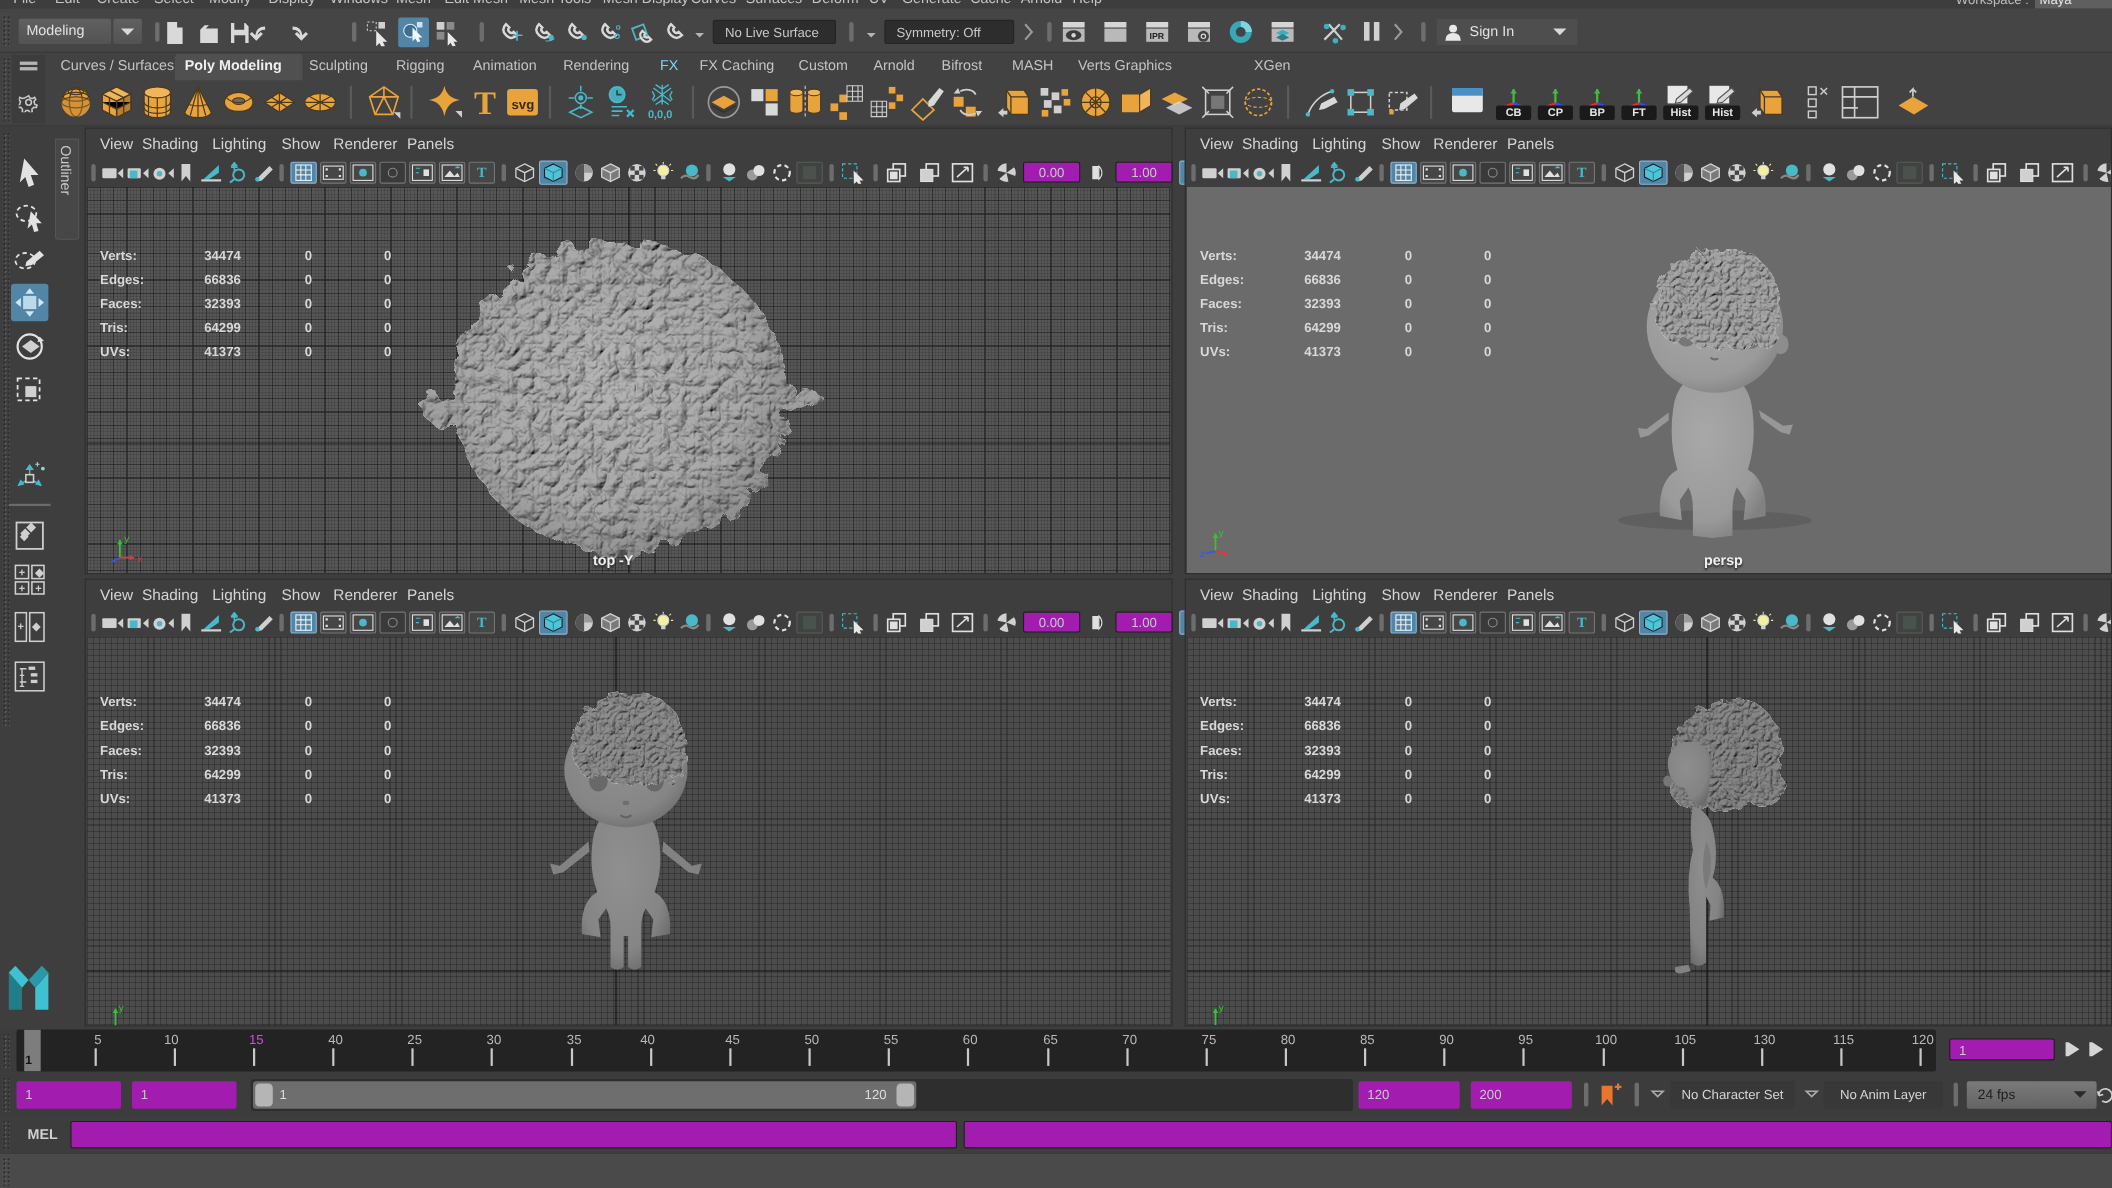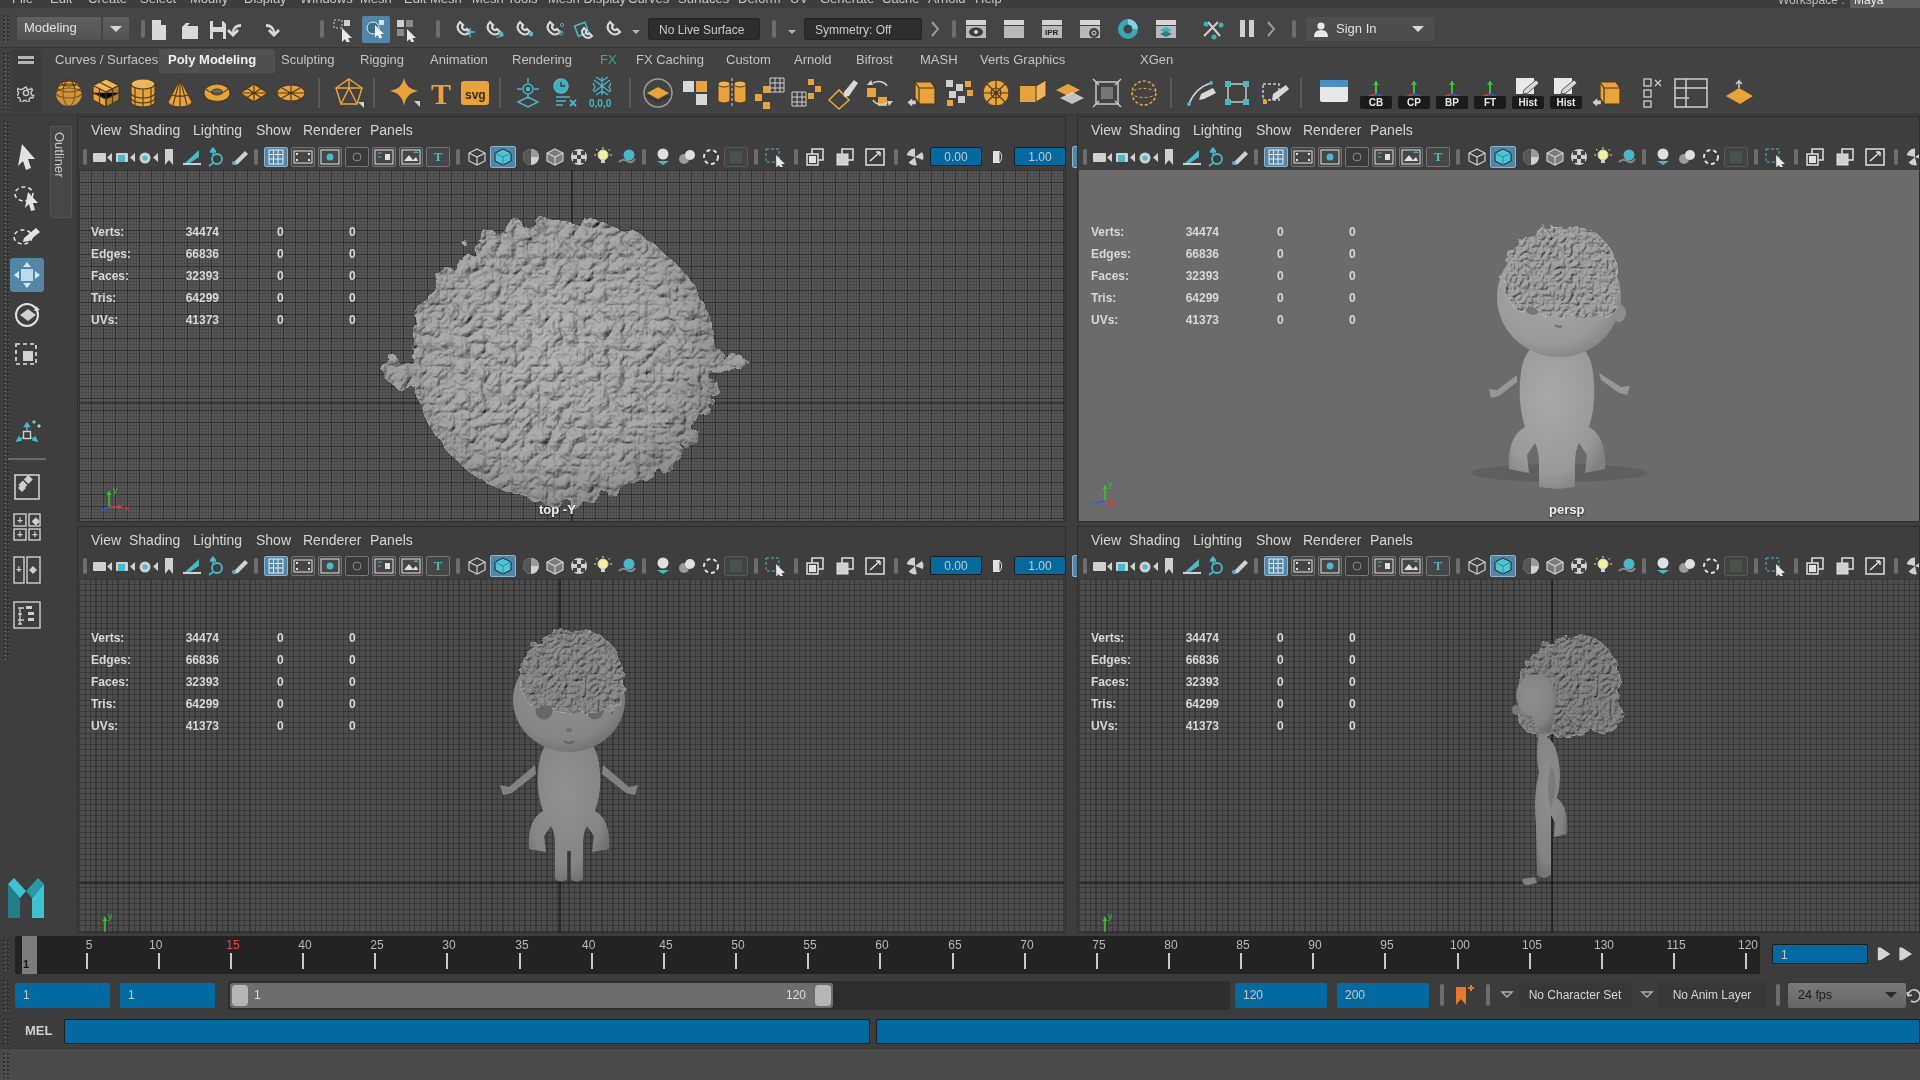--- a/index.html
+++ b/index.html
@@ -1,20 +1,20 @@
 <!DOCTYPE html>
 <html><head><meta charset="utf-8"><title>m</title><style>
 *{margin:0;padding:0;box-sizing:border-box}
 html,body{width:1920px;height:1080px;overflow:hidden;background:#424242;
  font-family:"Liberation Sans",sans-serif;position:relative}
 .a{position:absolute}
 .grip{width:4px;border-radius:2px;background:#6d6d6d}
 .dots{background-image:radial-gradient(#2e2e2e 34%,transparent 36%),radial-gradient(#5c5c5c 34%,transparent 36%);
  background-size:4px 4px,4px 4px;background-position:0 0,1px 1px}
-.fld{background:#0369a1;border-radius:2px;color:#c8c8c8;font-size:12px}
+.fld{background:#a21caf;border-radius:2px;color:#c8c8c8;font-size:12px}
 .ddown{background:#5a5a5a;border-radius:2px;color:#e2e2e2;font-size:13px}
 .hud{color:#d8d8d8;font-size:12px;font-weight:bold}
 </style></head><body>
 <div class="a" style="left:0;top:0;width:1920px;height:8px;background:#3d3d3d;overflow:hidden">
     <div class="a" style="left:12px;top:-9px;color:#c5c5c5;font-size:13px">File</div>
     <div class="a" style="left:50px;top:-9px;color:#c5c5c5;font-size:13px">Edit</div>
     <div class="a" style="left:88px;top:-9px;color:#c5c5c5;font-size:13px">Create</div>
     <div class="a" style="left:140px;top:-9px;color:#c5c5c5;font-size:13px">Select</div>
     <div class="a" style="left:190px;top:-9px;color:#c5c5c5;font-size:13px">Modify</div>
     <div class="a" style="left:244px;top:-9px;color:#c5c5c5;font-size:13px">Display</div>
@@ -187,21 +187,21 @@
 <circle cx="9" cy="9" r="2.6" fill="none" stroke="#c9c9c9" stroke-width="1.4"></circle>
     </svg>
     <div class="a" style="left:44px;top:2px;width:1876px;height:24px"></div>
     <div class="a" style="left:55px;top:4px;color:#c3c3c3;font-size:13px">Curves / Surfaces</div>
     <div class="a" style="left:159px;top:1px;width:116px;height:24px;background:#505050;border-radius:3px 3px 0 0"></div>
     <div class="a" style="left:168px;top:4px;color:#f0f0f0;font-size:13px;font-weight:bold">Poly Modeling</div>
     <div class="a" style="left:281px;top:4px;color:#c3c3c3;font-size:13px">Sculpting</div>
     <div class="a" style="left:360px;top:4px;color:#c3c3c3;font-size:13px">Rigging</div>
     <div class="a" style="left:430px;top:4px;color:#c3c3c3;font-size:13px">Animation</div>
     <div class="a" style="left:512px;top:4px;color:#c3c3c3;font-size:13px">Rendering</div>
-    <div class="a" style="left:600px;top:4px;color:#14b8a6;font-size:13px">FX</div>
+    <div class="a" style="left:600px;top:4px;color:#7dd3fc;font-size:13px">FX</div>
     <div class="a" style="left:636px;top:4px;color:#c3c3c3;font-size:13px">FX Caching</div>
     <div class="a" style="left:726px;top:4px;color:#c3c3c3;font-size:13px">Custom</div>
     <div class="a" style="left:794px;top:4px;color:#c3c3c3;font-size:13px">Arnold</div>
     <div class="a" style="left:856px;top:4px;color:#c3c3c3;font-size:13px">Bifrost</div>
     <div class="a" style="left:920px;top:4px;color:#c3c3c3;font-size:13px">MASH</div>
     <div class="a" style="left:980px;top:4px;color:#c3c3c3;font-size:13px">Verts Graphics</div>
     <div class="a" style="left:1140px;top:4px;color:#c3c3c3;font-size:13px">XGen</div>
     <div class="a" style="left:52px;top:28px;width:34px;height:34px"><svg width="34" height="34">
         <circle cx="17" cy="17" r="13" fill="#e8a33c"></circle>
         <g fill="none" stroke="#4a3a20" stroke-width="1.1">
@@ -1708,21 +1708,21 @@
     </div>
   </div>
 <div class="a" style="left:0;top:935px;width:1920px;height:41px;background:#3c3c3c">
     <div class="a dots" style="left:2px;top:4px;width:7px;height:33px"></div>
     <div class="a" style="left:15px;top:1px;width:1745px;height:38px;background:#232323;border-radius:2px;overflow:hidden">
       <div class="a" style="left:71px;top:17px;width:2px;height:16px;background:#c9c9c9"></div>
       <div class="a" style="left:62px;top:2px;width:24px;color:#b9b9b9;font-size:12px;text-align:center">5</div>
       <div class="a" style="left:143px;top:17px;width:2px;height:16px;background:#c9c9c9"></div>
       <div class="a" style="left:134px;top:2px;width:24px;color:#b9b9b9;font-size:12px;">10</div>
       <div class="a" style="left:215px;top:17px;width:2px;height:16px;background:#c9c9c9"></div>
-      <div class="a" style="left:206px;top:2px;width:24px;color:#ef4444;font-size:12px;text-align:center">15</div>
+      <div class="a" style="left:206px;top:2px;width:24px;color:#d946ef;font-size:12px;text-align:center">15</div>
       <div class="a" style="left:287px;top:17px;width:2px;height:16px;background:#c9c9c9"></div>
       <div class="a" style="left:278px;top:2px;width:24px;color:#b9b9b9;font-size:12px;text-align:center">40</div>
       <div class="a" style="left:359px;top:17px;width:2px;height:16px;background:#c9c9c9"></div>
       <div class="a" style="left:350px;top:2px;width:24px;color:#b9b9b9;font-size:12px;text-align:center">25</div>
       <div class="a" style="left:431px;top:17px;width:2px;height:16px;background:#c9c9c9"></div>
       <div class="a" style="left:422px;top:2px;width:24px;color:#b9b9b9;font-size:12px;text-align:center">30</div>
       <div class="a" style="left:504px;top:17px;width:2px;height:16px;background:#c9c9c9"></div>
       <div class="a" style="left:495px;top:2px;width:24px;color:#b9b9b9;font-size:12px;text-align:center">35</div>
       <div class="a" style="left:576px;top:17px;width:2px;height:16px;background:#c9c9c9"></div>
       <div class="a" style="left:567px;top:2px;width:24px;color:#b9b9b9;font-size:12px;">40</div>

